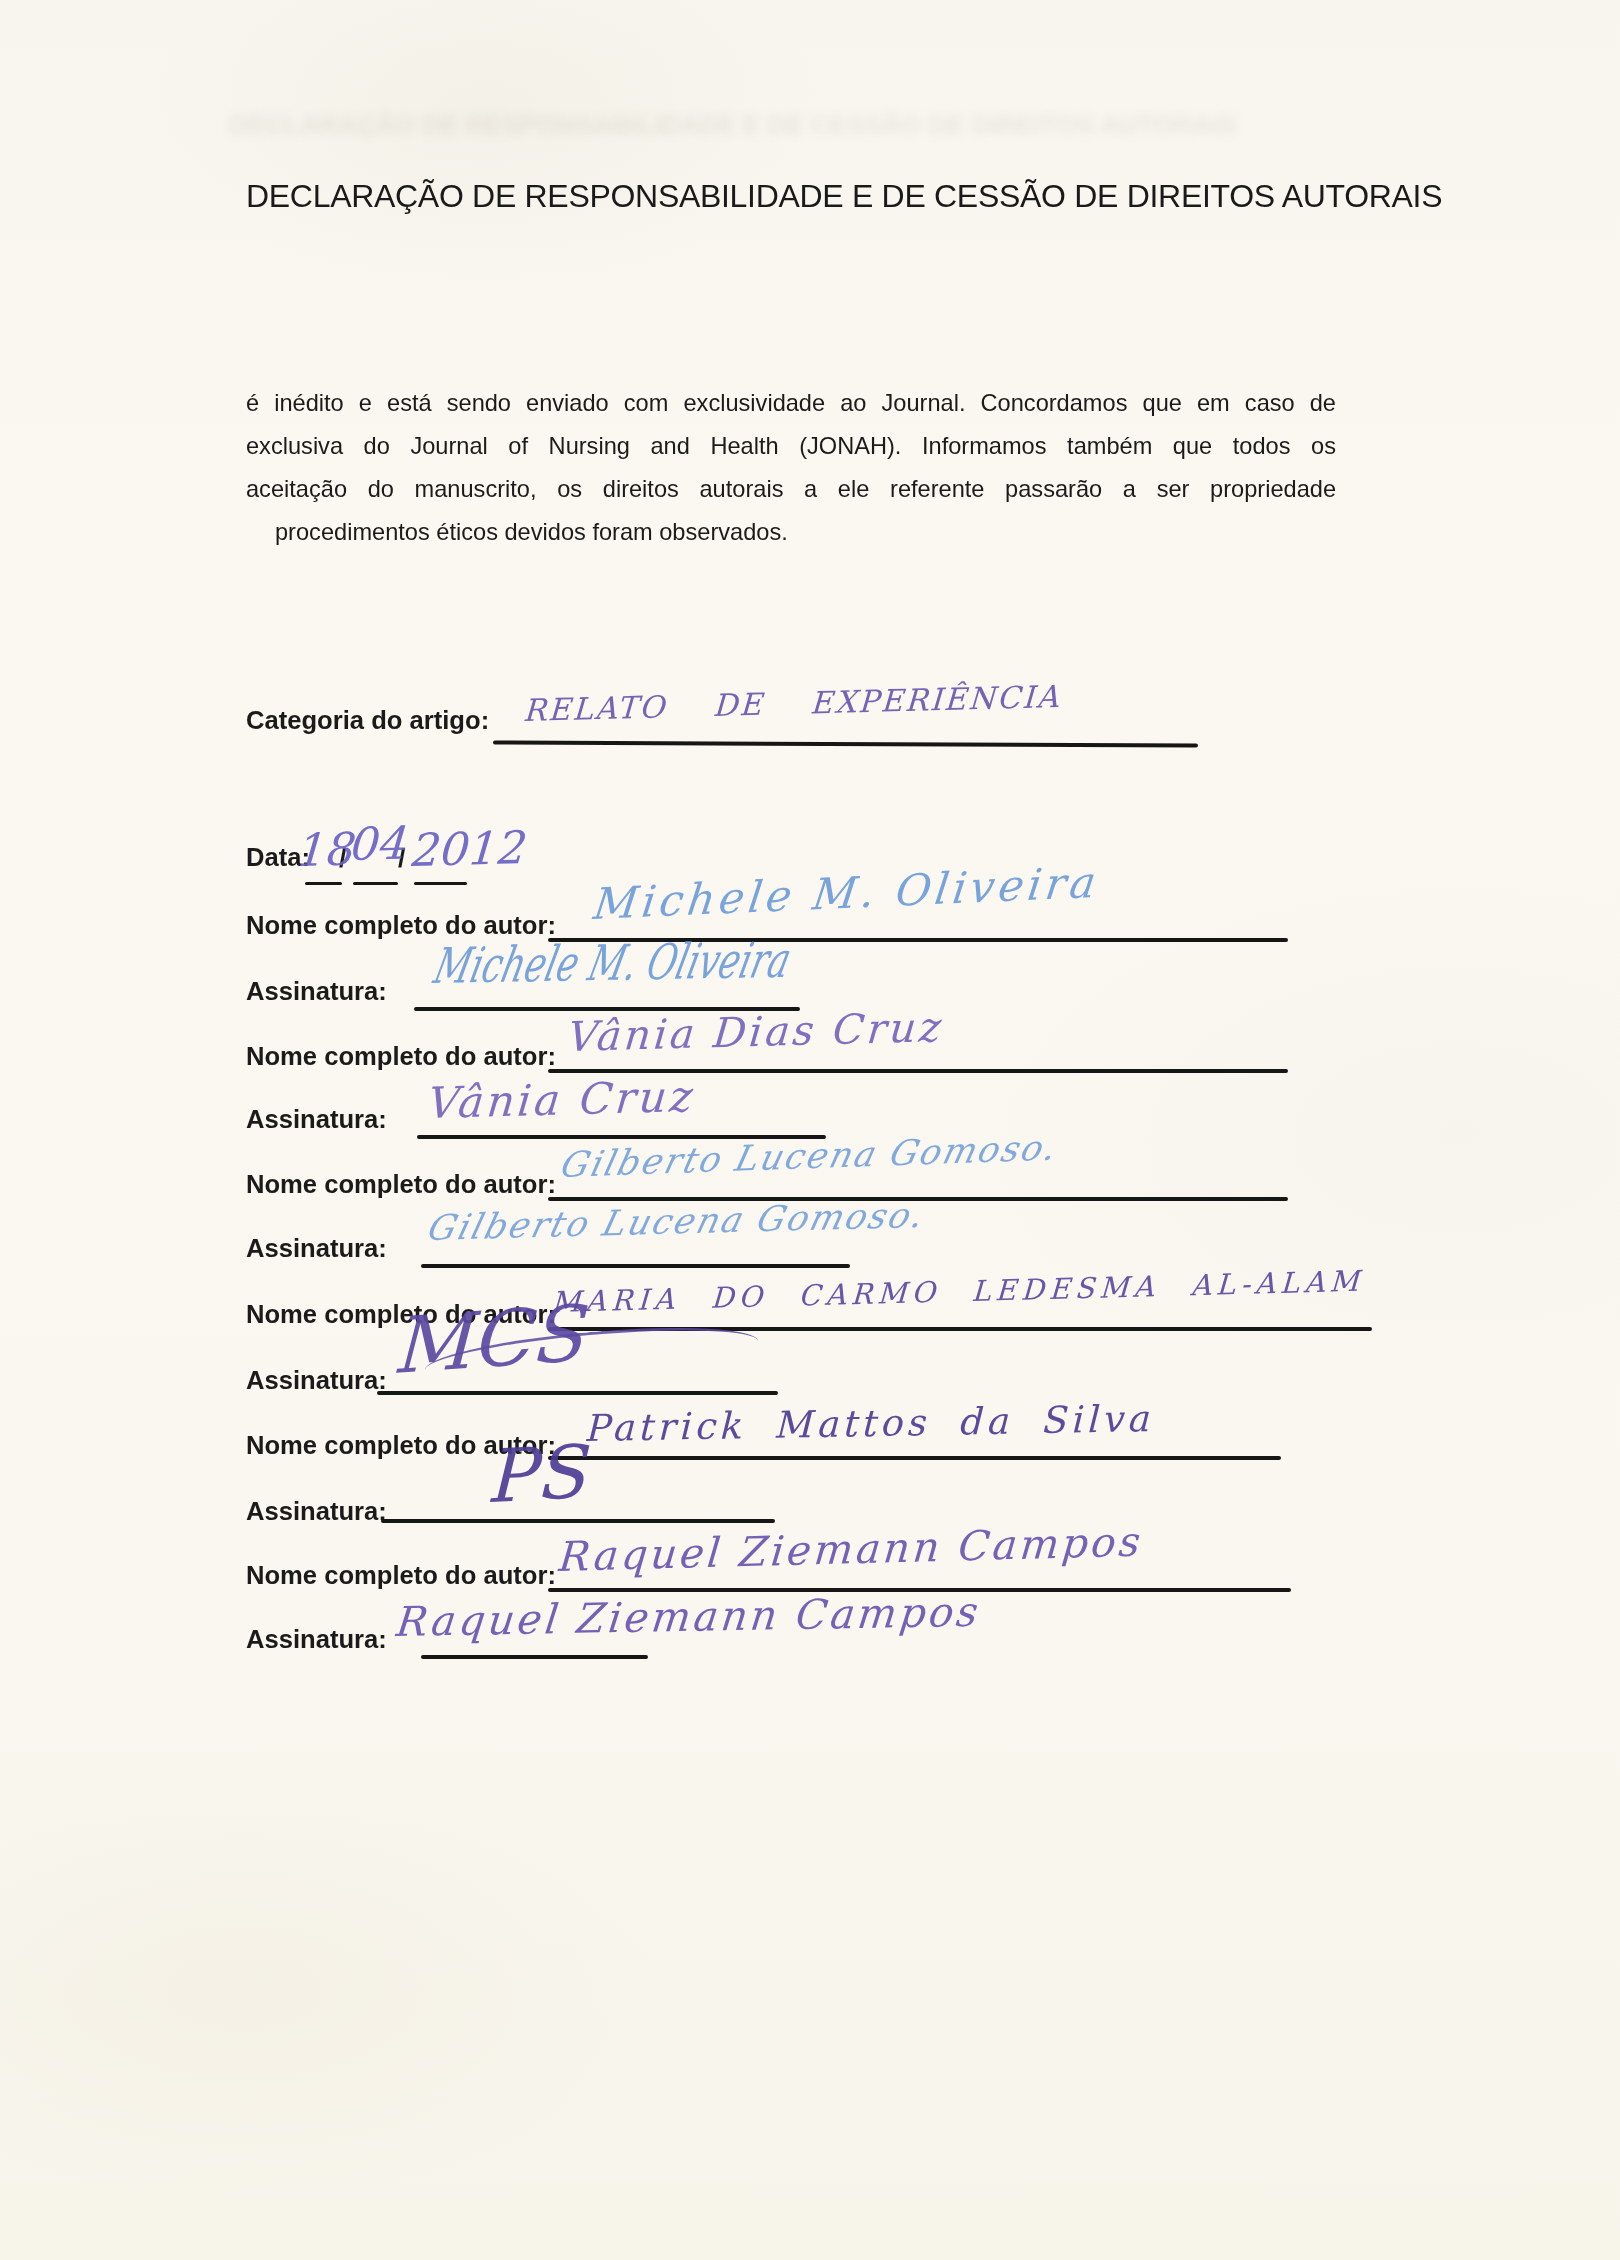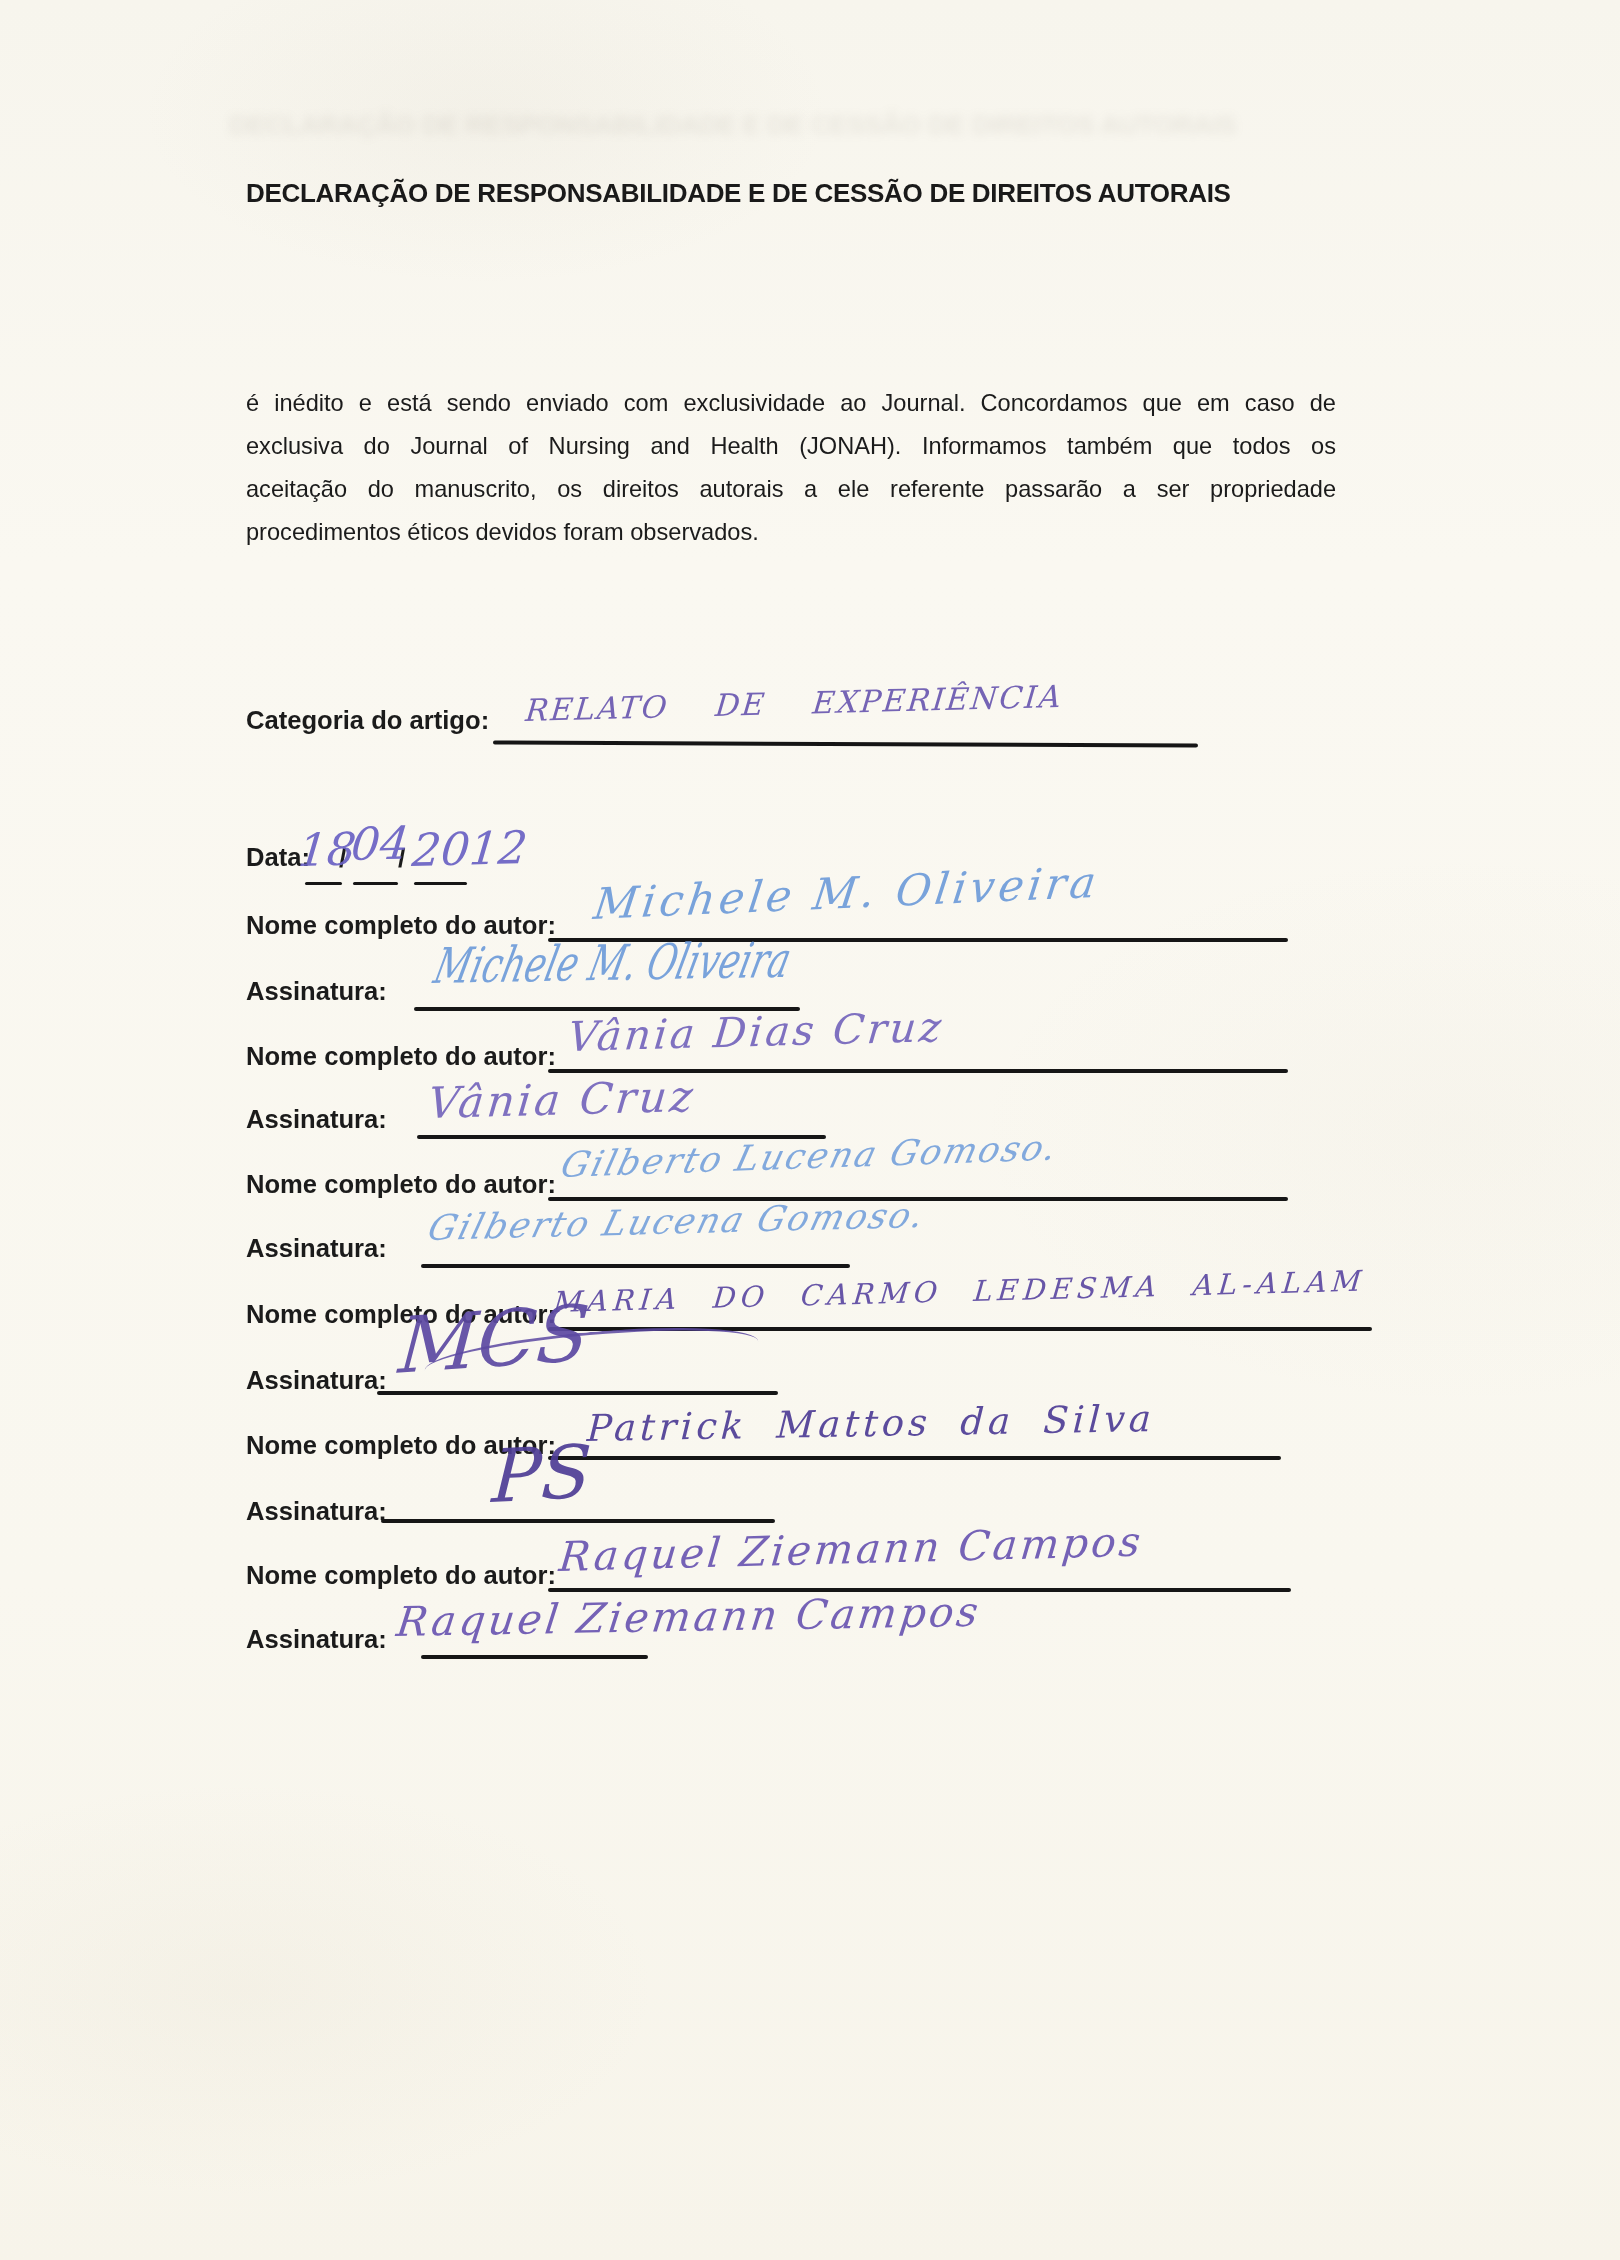--- a/index.html
+++ b/index.html
@@ -12,33 +12,33 @@
   
   .sheet::before{
     content:"";position:absolute;inset:0;pointer-events:none;
     background:
       radial-gradient(591px 296px at 15% 88%, rgba(210,200,175,.10), transparent 70%),
       radial-gradient(493px 246px at 30% 5%, rgba(190,180,160,.08), transparent 70%),
       radial-gradient(690px 394px at 90% 50%, rgba(200,190,170,.06), transparent 70%);
   }
   .title{
     position:absolute;left:246px;top:178px;width:985px;
-    font-size:26px;font-weight:700;color:#1a1a1a;letter-spacing:-0.3px;white-space:nowrap;
+    font-size:32px;font-weight:400;color:#1a1a1a;letter-spacing:-0.3px;white-space:nowrap;
   }
   .ghost{
     position:absolute;left:229px;top:110px;width:985px;
     font-size:26.6px;font-weight:700;color:#8e877b;letter-spacing:-0.3px;white-space:nowrap;
     opacity:.14;filter:blur(4.9px);
   }
   .para{position:absolute;left:246px;top:382px;width:1090px;color:#1b1b1b;}
   .pline{
     font-size:23.6px;line-height:43px;text-align:justify;text-align-last:justify;
     color:#1b1b1b;
   }
-  .pline.last{text-align-last:left;}
+  .pline.last{text-align-last:left;margin-left:29px;}
   .label{position:absolute;font-size:25.6px;font-weight:600;color:#1b1b1b;white-space:nowrap;}
   .label.bold{font-weight:700;text-align:center;}
   .rule{position:absolute;background:#161616;height:3.9px;border-radius:2px;}
   .rule.thin{height:3px;}
   .hand{
     position:absolute;font-family:"DejaVu Serif",serif;font-style:italic;
     white-space:nowrap;transform:rotate(-1.5deg) skewX(-7deg);transform-origin:left bottom;
     opacity:.92;
   }
   .hand.caps{text-transform:uppercase;}

